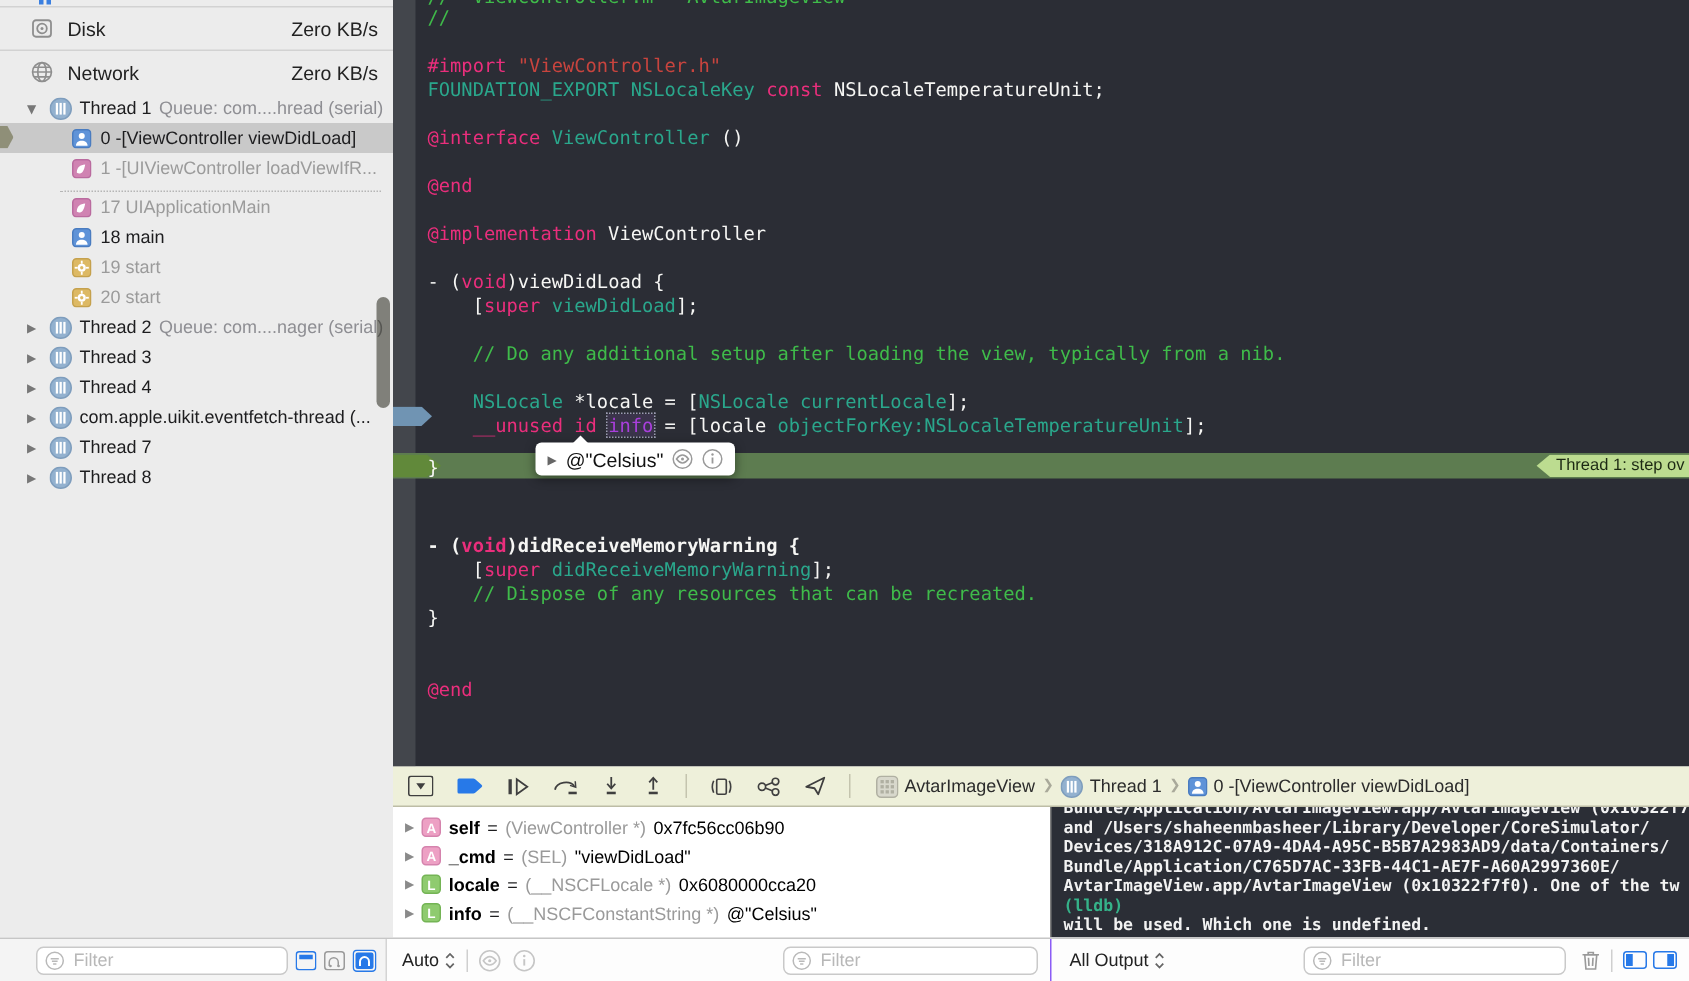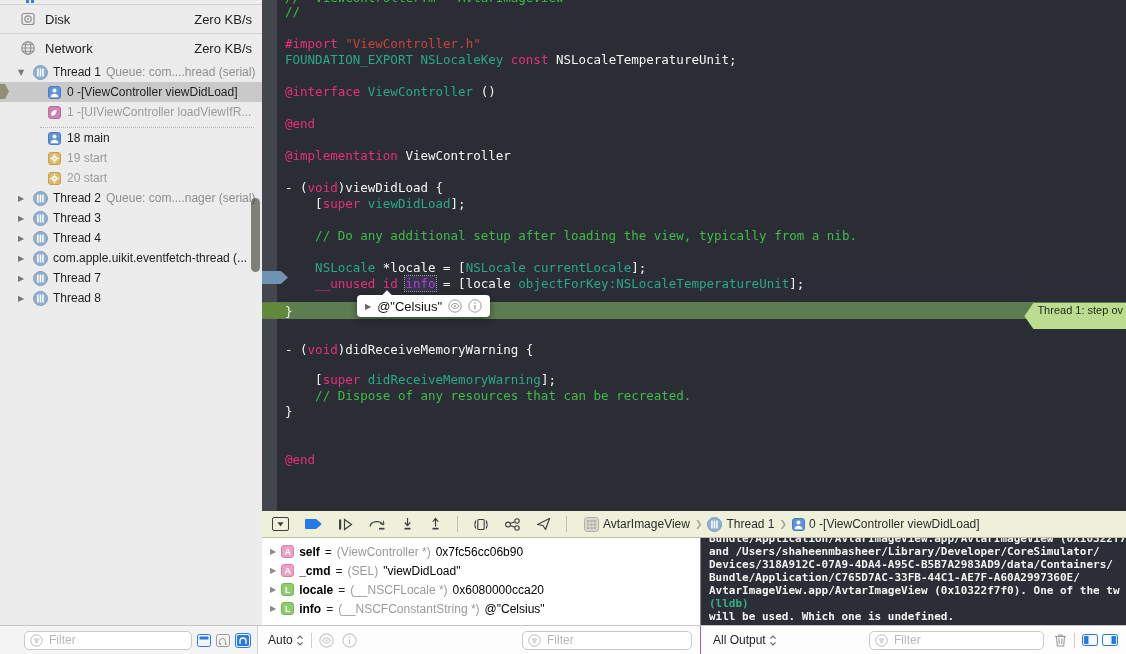--- a/index.html
+++ b/index.html
@@ -32,21 +32,21 @@
   .code-line{position:absolute;left:0;right:0;height:16px;padding-left:23px;white-space:pre;
              font-family:"DejaVu Sans Mono",monospace;font-size:12.5px;line-height:16px;z-index:2;}
   .tok-w{color:#f6f6f4}.tok-p{color:#ea2e7c}.tok-t{color:#2aa78c}.tok-g{color:#3fbb4a}.tok-r{color:#c8443e}
   .tok-u{color:#a93fdc;outline:1px dotted #9d9db4;background:rgba(130,90,170,.18);}
   #clip-line{top:-10px;}
   #pc-band{position:absolute;left:0;right:0;height:17px;background:#5d7c50;z-index:0;}
   #pc-arrow{position:absolute;left:-2px;width:34px;height:15px;background:#61893a;z-index:1;
             clip-path:polygon(0 0,72% 0,100% 50%,72% 100%,0 100%);}
   #bp-arrow{position:absolute;left:-6px;top:271px;width:32px;height:13px;background:#7094b3;z-index:3;
             clip-path:polygon(0 0,78% 0,100% 50%,78% 100%,0 100%);}
-  #thread-badge{position:absolute;right:0;top:303px;height:26px;line-height:15px;padding:0 3px 0 13px;
+  #thread-badge{position:absolute;right:0;top:303px;height:15px;line-height:15px;padding:0 3px 0 13px;
                 background:#bcdc90;color:#1c2913;font-size:11px;z-index:4;white-space:nowrap;
                 clip-path:polygon(0 50%,9px 0,100% 0,100% 100%,9px 100%);}
   #popover{position:absolute;left:95px;top:295px;height:22px;display:inline-flex;align-items:center;gap:6px;
            padding:0 8px;background:#fff;border-radius:4px;box-shadow:0 2px 7px rgba(0,0,0,.45);z-index:6;}
   #popover .po-caret{position:absolute;left:26px;top:-3px;width:8px;height:8px;background:#fff;transform:rotate(45deg);}
   .po-dis{font-family:"DejaVu Sans",sans-serif;font-size:8px;color:#666;}
   .po-val{font-size:13px;color:#111;white-space:pre;}
   .po-ic{display:inline-flex;align-items:center;}
   
   #debugbar{position:absolute;left:262px;top:511px;width:864px;height:27px;background:#eef0da;
@@ -158,20 +158,29 @@
         <div class="f-row dim">
           <span style="display: inline-flex;">
             <svg width="13" height="13" viewBox="0 0 13 13">
               <rect x="0.5" y="0.5" width="12" height="12" rx="2.5" fill="#d083b2" stroke="#ba6b9f"></rect>
               <path d="M3.2 8.9c0-3.1 2.2-5 5.6-5.2-.4 2-1 5.5-3.4 5.9-1.2.2-2.2-.2-2.2-.7z" fill="#fff"></path>
             </svg>
           </span>
           <span class="f-label">1 -[UIViewController loadViewIfR...</span>
         </div>
         <div class="dotsep"></div>
+        <div class="f-row dim">
+          <span style="display: inline-flex;">
+            <svg width="13" height="13" viewBox="0 0 13 13">
+              <rect x="0.5" y="0.5" width="12" height="12" rx="2.5" fill="#d083b2" stroke="#ba6b9f"></rect>
+              <path d="M3.2 8.9c0-3.1 2.2-5 5.6-5.2-.4 2-1 5.5-3.4 5.9-1.2.2-2.2-.2-2.2-.7z" fill="#fff"></path>
+            </svg>
+          </span>
+          <span class="f-label">17 UIApplicationMain</span>
+        </div>
         <div class="f-row">
           <span style="display: inline-flex;">
             <svg width="13" height="13" viewBox="0 0 13 13">
               <rect x="0.5" y="0.5" width="12" height="12" rx="2.5" fill="#5f93d8" stroke="#4a7cc0"></rect>
               <circle cx="6.5" cy="4.6" r="2" fill="#fff"></circle>
               <path d="M2.6 11.2c0-2.2 1.7-3.4 3.9-3.4s3.9 1.2 3.9 3.4z" fill="#fff"></path>
             </svg>
           </span>
           <span class="f-label">18 main</span>
         </div>
@@ -307,21 +316,21 @@
         <div class="code-line" style="top: 116px;"><span class="tok-p">@end</span></div>
         <div class="code-line" style="top: 148px;"><span class="tok-p">@implementation</span><span class="tok-w"> ViewController</span></div>
         <div class="code-line" style="top: 180px;"><span class="tok-w">- (</span><span class="tok-p">void</span><span class="tok-w">)viewDidLoad {</span></div>
         <div class="code-line" style="top: 196px;"><span class="tok-w">    [</span><span class="tok-p">super</span><span class="tok-t"> viewDidLoad</span><span class="tok-w">];</span></div>
         <div class="code-line" style="top: 228px;"><span class="tok-g">    // Do any additional setup after loading the view, typically from a nib.</span></div>
         <div class="code-line" style="top: 260px;"><span class="tok-t">    NSLocale</span><span class="tok-w"> *locale = [</span><span class="tok-t">NSLocale currentLocale</span><span class="tok-w">];</span></div>
         <div class="code-line" style="top: 276px;"><span class="tok-p">    __unused id </span><span class="tok-u">info</span><span class="tok-w"> = [locale </span><span class="tok-t">objectForKey:NSLocaleTemperatureUnit</span><span class="tok-w">];</span></div>
         <div id="pc-band" style="top: 302px;"></div>
         <div id="pc-arrow" style="top: 303px;"></div>
         <div class="code-line" style="top: 304px;"><span class="tok-w">}</span></div>
-        <div class="code-line" style="top: 342px;"><span class="tok-w">- (</span><span class="tok-p">void</span><span class="tok-w">)didReceiveMemoryWarning {</span></div>
+        <div class="code-line" style="top: 356px; font-weight: bold;"><span class="tok-w">- (</span><span class="tok-p">void</span><span class="tok-w">)didReceiveMemoryWarning {</span></div>
         <div class="code-line" style="top: 372px;"><span class="tok-w">    [</span><span class="tok-p">super</span><span class="tok-t"> didReceiveMemoryWarning</span><span class="tok-w">];</span></div>
         <div class="code-line" style="top: 388px;"><span class="tok-g">    // Dispose of any resources that can be recreated.</span></div>
         <div class="code-line" style="top: 404px;"><span class="tok-w">}</span></div>
         <div class="code-line" style="top: 452px;"><span class="tok-p">@end</span></div>
       </div>
     <div id="bp-arrow"></div>
     <div id="thread-badge">Thread 1: step ov</div>
     <div id="popover">
       <span class="po-caret"></span>
       <span class="po-dis">▶</span>

